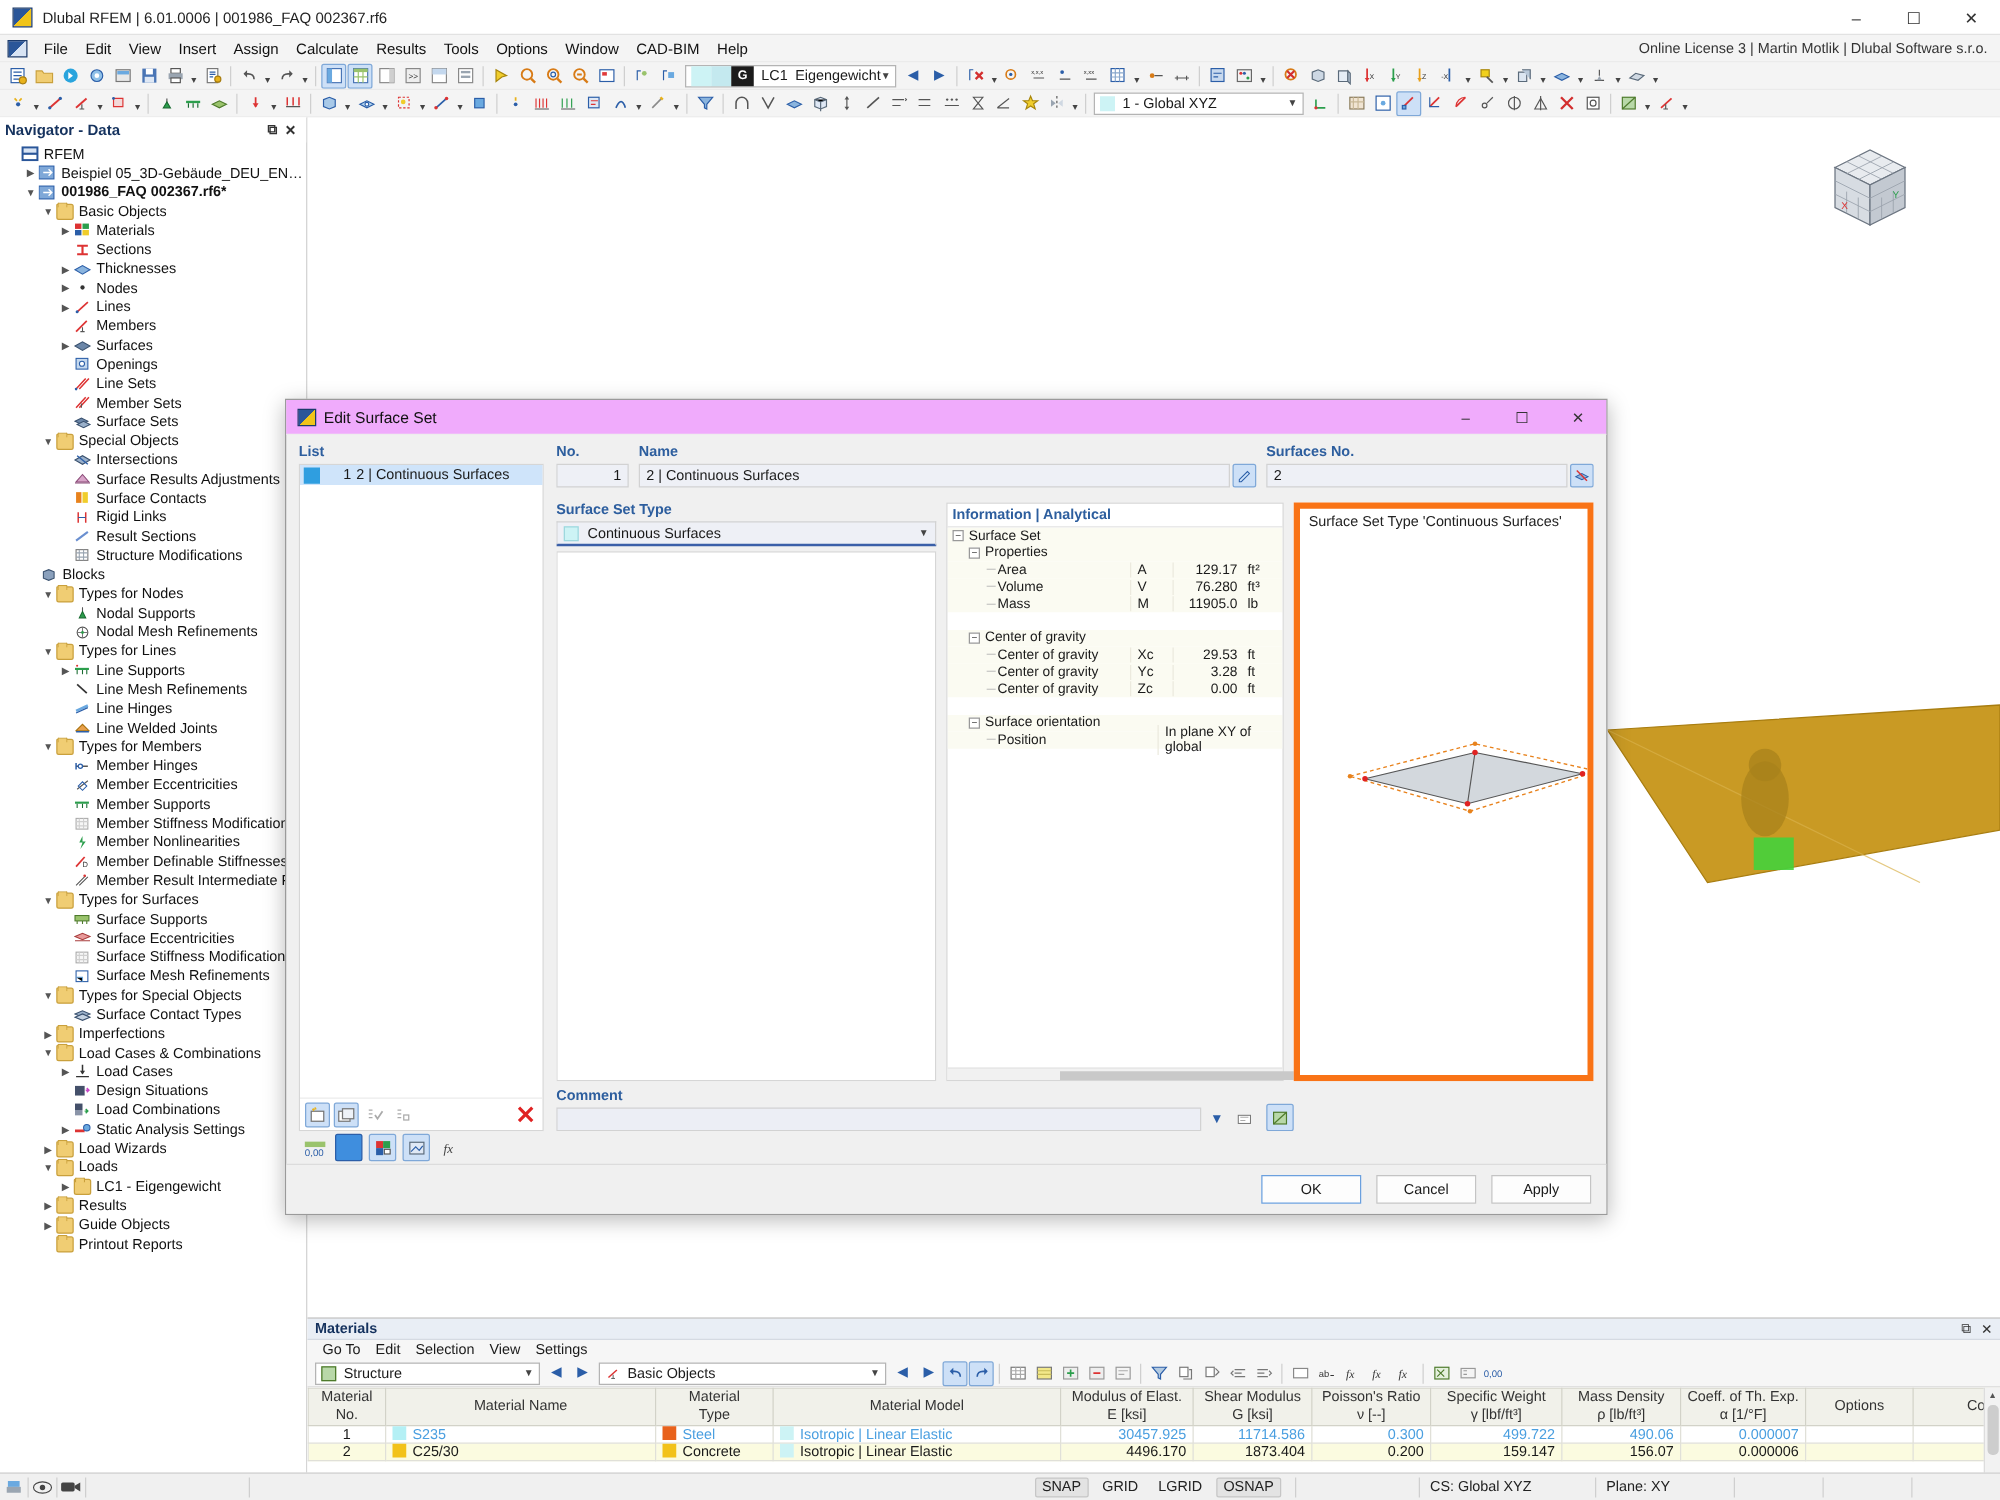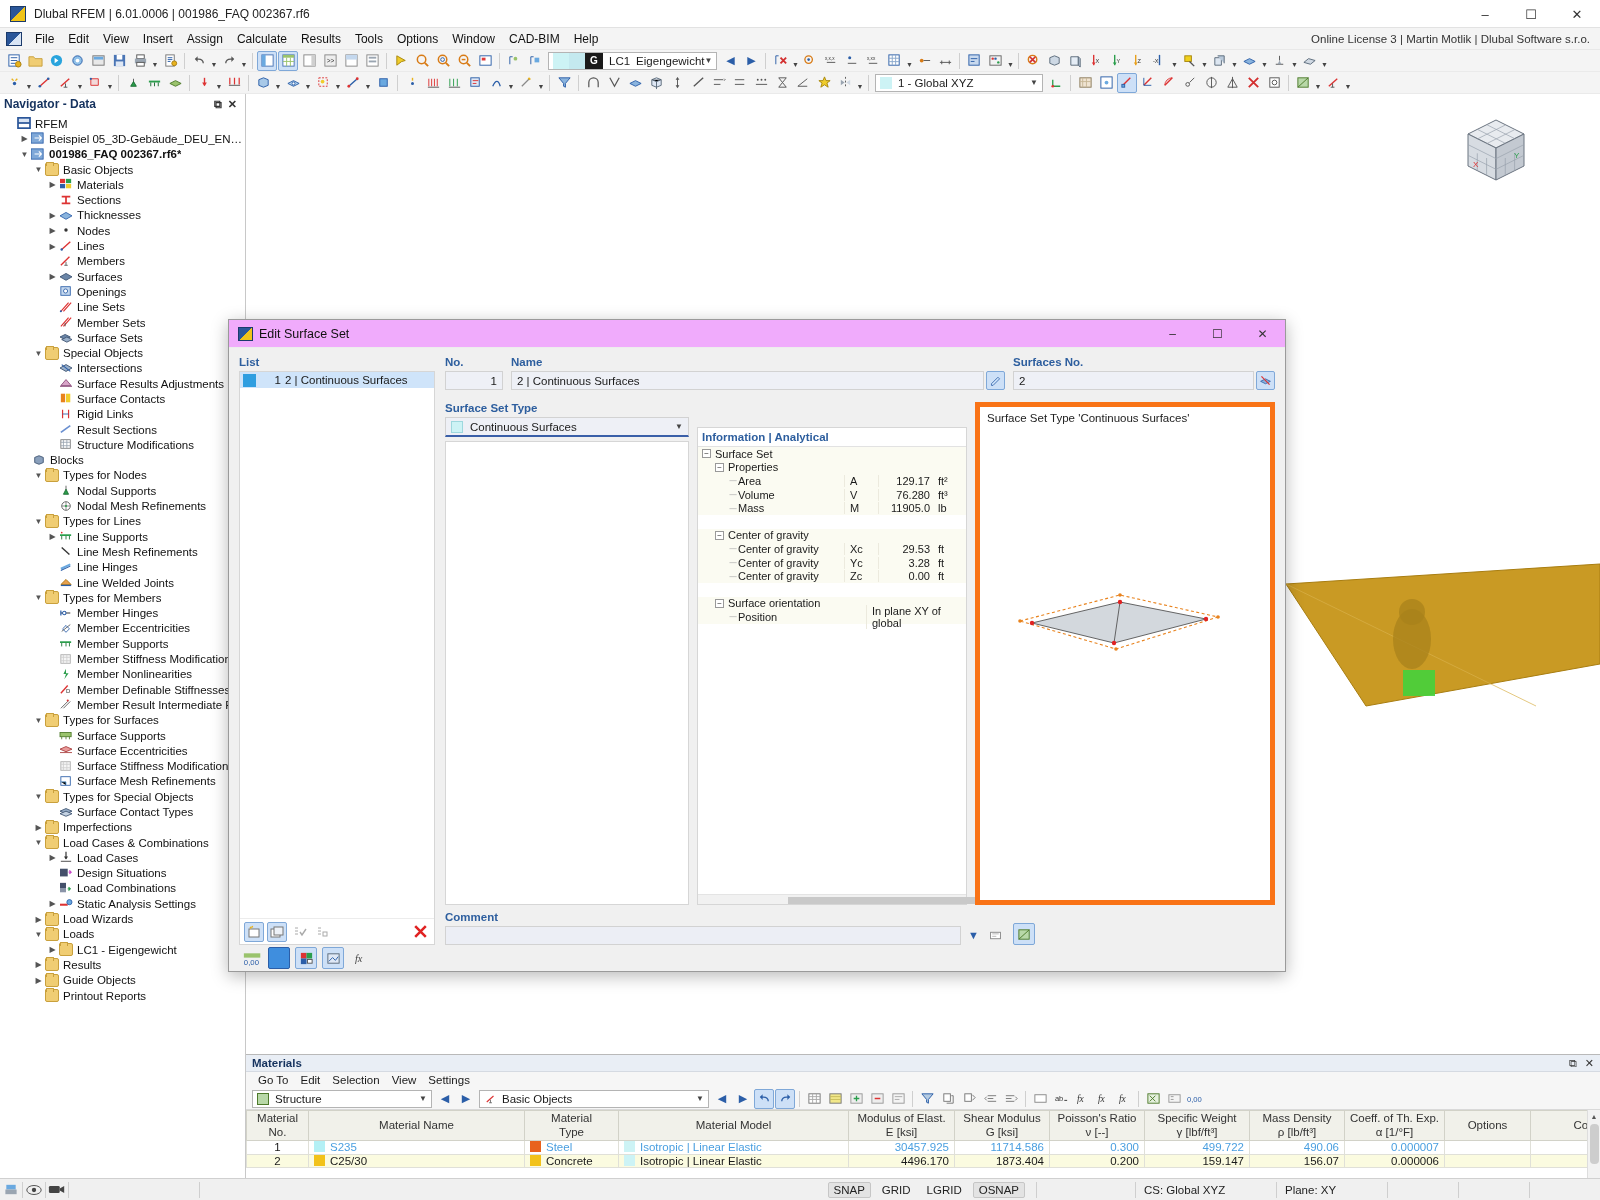--- a/index.html
+++ b/index.html
@@ -175,27 +175,27 @@
   #hdr-row{display:flex;gap:8px;margin-bottom:4px;}
   .fld-wrap{display:flex;flex-direction:column;}
   .fld{height:19px;border:1px solid #d2d2d2;background:#eef0f6;display:flex;align-items:center;padding:0 5px;font-size:11.5px;}
   .fld.right{justify-content:flex-end;}
   
   #tabs{display:flex;align-items:flex-end;height:21px;border-bottom:1px solid #cfcfcf;margin-top:5px;}
   #tabs .tb{padding:3px 12px 3px 12px;font-size:11.5px;background:#fff;border:1px solid #cfcfcf;border-bottom:1px solid #fff;margin-bottom:-1px;}
   #tabs .rest{flex:1;border-bottom:1px solid #cfcfcf;}
   #tab-content{flex:1;display:flex;gap:8px;padding-top:8px;overflow:hidden;}
   
-  #panelA{width:244px;display:flex;flex-direction:column;}
+  #panelA{width:304px;display:flex;flex-direction:column;}
   #panelA .box{flex:1;border:1px solid #d6d6d6;background:#fff;margin-top:4px;}
   .combo{height:20px;background:#eef0f6;border:1px solid #d2d2d2;border-bottom:2px solid #3a5fa8;display:flex;align-items:center;padding:0 5px;font-size:11.5px;}
   .combo .sw{width:12px;height:12px;background:#cdf3f5;border:1px solid #9ed8de;margin-right:7px;}
   .combo .caret{margin-left:auto;font-size:8px;color:#444;}
   
-  #panelB{width:270px;display:flex;flex-direction:column;border:1px solid #d6d6d6;background:#fff;margin-top:25px;}
+  #panelB{width:270px;display:flex;flex-direction:column;border:1px solid #d6d6d6;background:#fff;}
   #panelB .hd{font-size:11.5px;font-weight:bold;color:#2d5e9e;padding:3px 4px;border-bottom:1px solid #e2e2e2;}
   #infotree{flex:1;overflow:hidden;font-size:11px;}
   .irow{display:flex;height:13.6px;align-items:center;}
   .irow.shade{background:#fbfbf2;}
   .irow .ind{flex:0 0 auto;}
   .irow .pm{width:9px;height:9px;border:1px solid #999;background:#fff;font-size:8px;line-height:7px;text-align:center;color:#333;margin-right:4px;flex:0 0 auto;}
   .irow .dash{width:10px;color:#b6b6b6;font-size:10px;flex:0 0 auto;text-align:center;}
   .irow .nm{flex:1;overflow:hidden;white-space:nowrap;}
   .irow .sy{width:34px;border-left:1px solid #eceade;padding-left:5px;flex:0 0 auto;}
   .irow .vl{width:56px;text-align:right;border-left:1px solid #eceade;padding-right:4px;flex:0 0 auto;}
@@ -1931,20 +1931,27 @@
             <path d="M3 11l4-4 3 3 3-4" fill="none" stroke="#2b5ea8"></path>
           </svg>
         </div>
       <div class="tbtn" style="width:22px;height:22px;">
           <svg width="15" height="15" viewBox="0 0 16 16">
             <text x="2" y="12" font-size="11" font-style="italic" fill="#444" font-family="Liberation Serif">fx</text>
           </svg>
         </div>
     </div>
 
+    <div id="dlg-footer">
+      <div class="fbtns">
+        <div class="dbtn primary">OK</div>
+        <div class="dbtn">Cancel</div>
+        <div class="dbtn">Apply</div>
+      </div>
+    </div>
   </div>
 </div>
 
 <div id="statusbar">
   <div class="sicon">
       <svg width="16" height="15" viewBox="0 0 16 16">
         <rect x="3" y="3" width="10" height="5" fill="#6aa9e0"></rect>
         <rect x="2" y="8" width="12" height="5" fill="#9aa5b1"></rect>
       </svg>
     </div>

